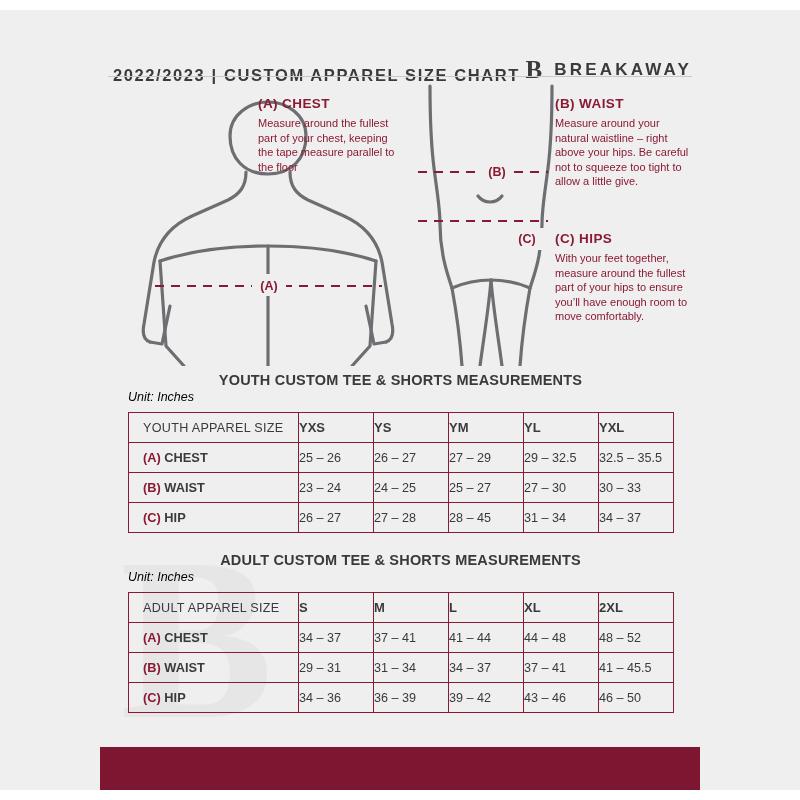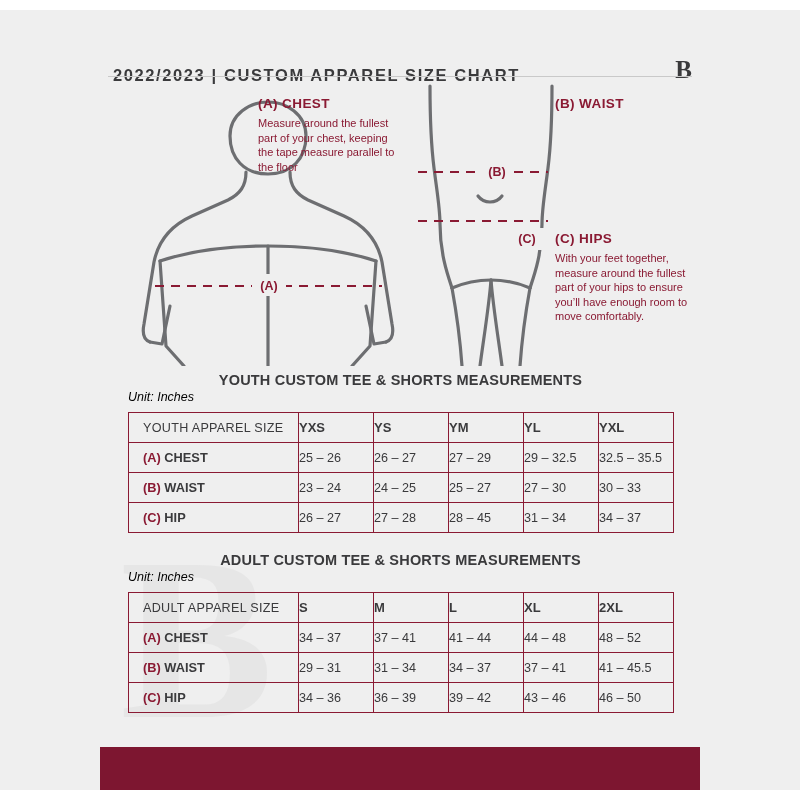--- a/index.html
+++ b/index.html
@@ -197,20 +197,21 @@
 
 <div class="page">
   <div class="sheet">
 
     <div class="watermark">B</div>
 
     <div class="header">
       <div class="header-title">2022/2023  |  CUSTOM APPAREL SIZE CHART</div>
       <div class="brand">
         <span class="brand-mark">B</span>
+        <span class="brand-name">BREAKAWAY</span>
       </div>
     </div>
     <div class="header-rule"></div>
 
     <div class="diagram">
       <svg class="figure-svg" viewBox="0 0 500 290">
         <g fill="none" stroke="#6d6e71" stroke-width="3.2" stroke-linecap="round" stroke-linejoin="round">
 
           <path d="M130 60 C130 38, 150 26, 168 26 C186 26, 206 38, 206 60 C206 82, 192 98, 168 98 C144 98, 130 82, 130 60 Z"></path>
           <path d="M146 96 C146 110, 140 118, 128 124 L92 140 C70 150, 58 166, 54 186 L44 248 C42 258, 44 264, 50 266"></path>
@@ -248,20 +249,21 @@
         <text x="397" y="100" font-family="Liberation Sans, sans-serif" font-size="12.5" font-weight="bold" fill="#8a1a33" text-anchor="middle">(B)</text>
         <text x="427" y="167" font-family="Liberation Sans, sans-serif" font-size="12.5" font-weight="bold" fill="#8a1a33" text-anchor="middle">(C)</text>
       </svg>
 
       <div class="callout co-chest">
         <div class="callout-title">(A) CHEST</div>
         <div class="callout-body">Measure around the fullest part of your chest, keeping the tape measure parallel to the floor</div>
       </div>
       <div class="callout co-waist">
         <div class="callout-title">(B) WAIST</div>
+        <div class="callout-body">Measure around your natural waistline – right above your hips. Be careful not to squeeze too tight to allow a little give.</div>
       </div>
       <div class="callout co-hips">
         <div class="callout-title">(C) HIPS</div>
         <div class="callout-body">With your feet together, measure around the fullest part of your hips to ensure you’ll have enough room to move comfortably.</div>
       </div>
     </div>
 
     <div class="table-block" style="top:362px;">
       <div class="tbl-title">YOUTH CUSTOM TEE &amp; SHORTS MEASUREMENTS</div>
       <div class="tbl-unit">Unit: Inches</div>

